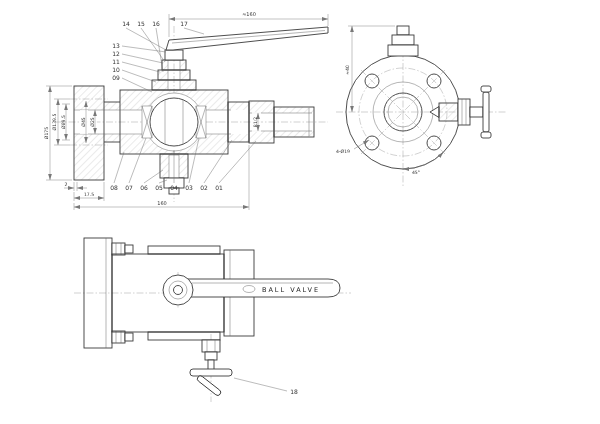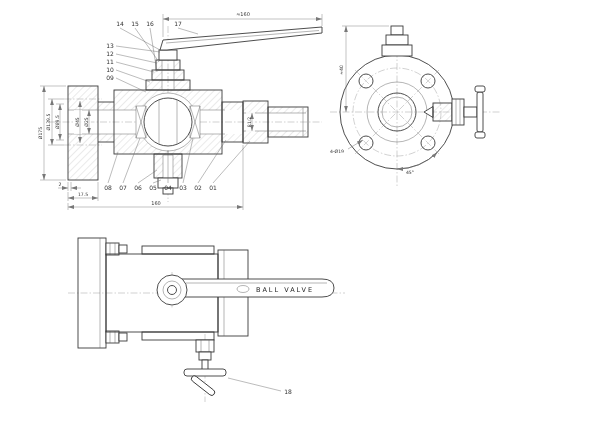--- a/index.html
+++ b/index.html
@@ -1,16 +1,16 @@
 <!DOCTYPE html>
 <html><head>
 <meta charset="utf-8">
 <style>
   html,body{margin:0;padding:0;background:#fff;}
-  .page{width:560px;height:424px;background:#fff;position:relative;overflow:hidden;}
+  .page{width:560px;height:424px;background:#fff;position:relative;overflow:hidden;padding-left:6px;}
   svg{display:block;}
   
   .ol{stroke:#3a3a3a;stroke-width:0.9;fill:none;}
   .olf{stroke:#3a3a3a;stroke-width:0.9;fill:#fff;}
   .thin{stroke:#5a5a5a;stroke-width:0.45;fill:none;}
   .thinf{stroke:#5a5a5a;stroke-width:0.45;fill:#fff;}
   .dim{stroke:#787878;stroke-width:0.45;fill:none;}
   .lead{stroke:#6a6a6a;stroke-width:0.45;fill:none;}
   .cl{stroke:#9a9a9a;stroke-width:0.45;fill:none;stroke-dasharray:7 2 1.5 2;}
   .hat{fill:url(#hatch);stroke:none;}

